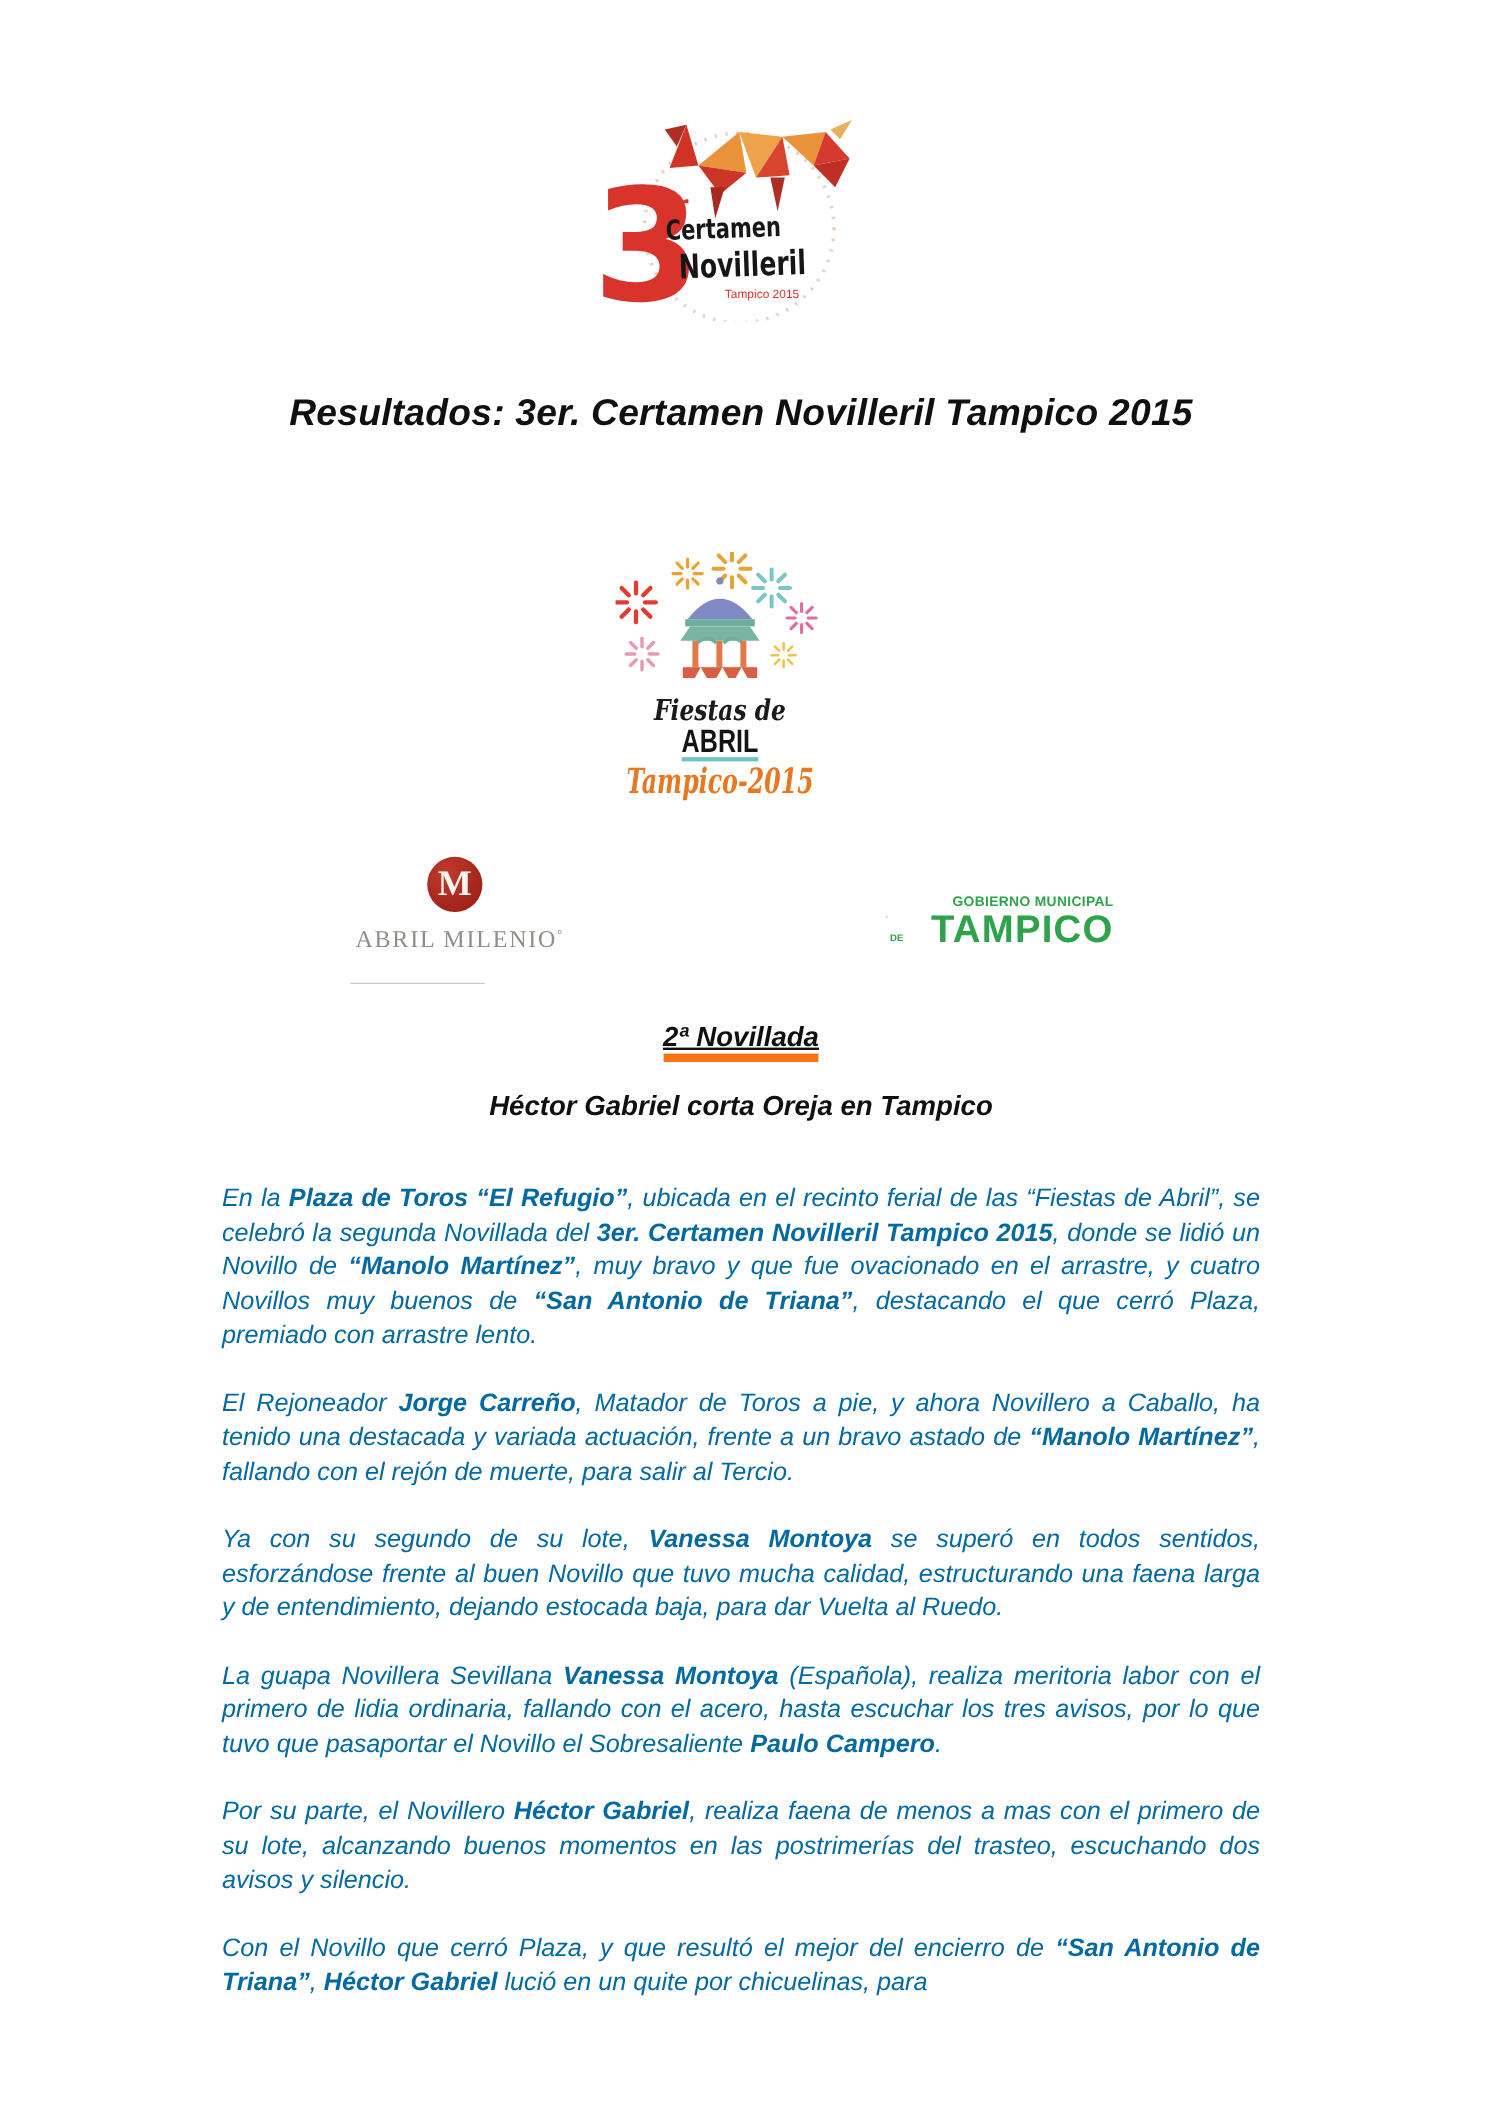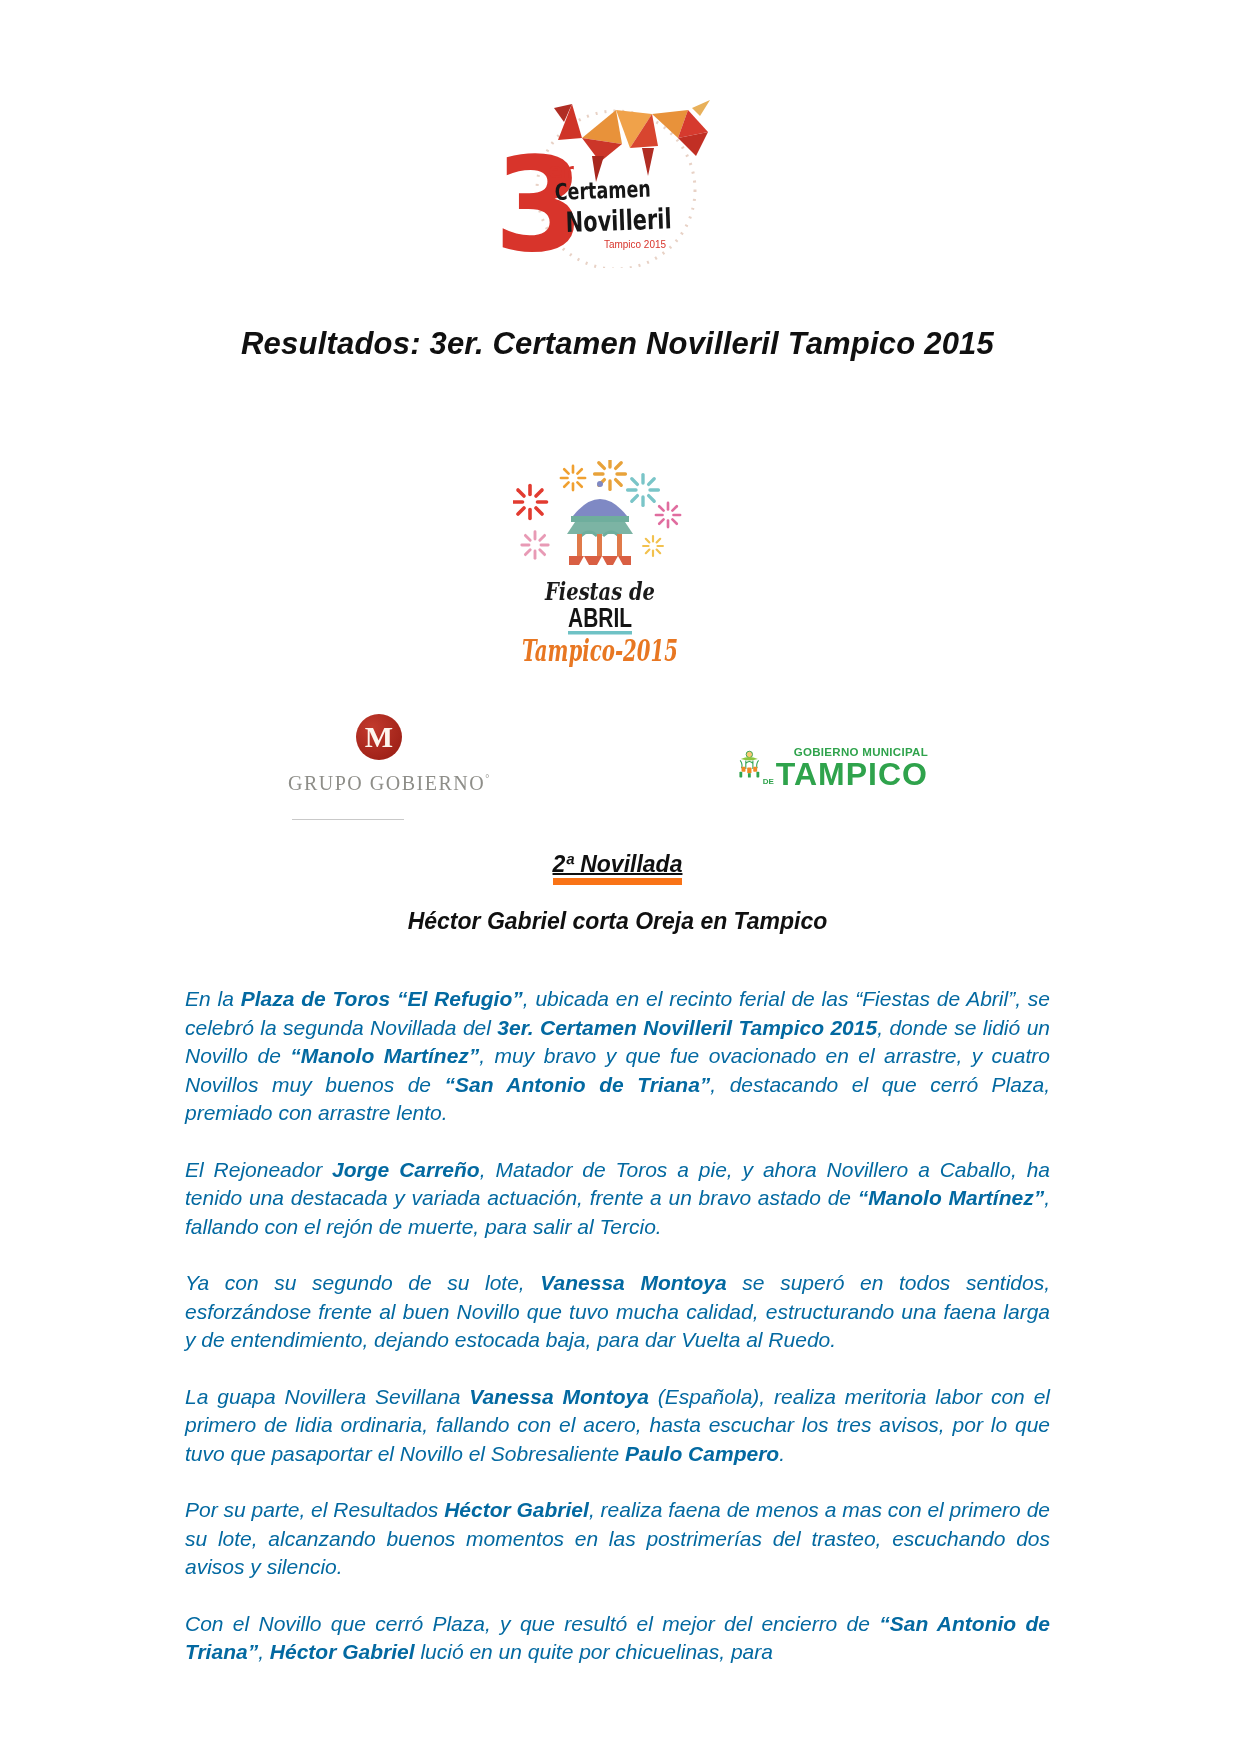--- a/index.html
+++ b/index.html
@@ -48,21 +48,21 @@
   }
   .milenio-word {
     margin-top:12px; text-align:center; font-family:"Liberation Serif", serif;
     font-size:20px; letter-spacing:1.5px; color:#8e8e89; white-space:nowrap;
   }
   .milenio-word sup { font-size:10px; }
   .milenio-line { width:112px; height:1px; background:#c9c9c9; margin:24px 0 0 4px; }
   .gob-logo { position:absolute; left:738px; top:724px; width:190px; height:82px; display:flex; }
   .gob-text { margin-left:2px; padding-top:22px;text-align:right; }
   .gob-line1 { font-size:11.5px; font-weight:bold; color:#2fa34c; letter-spacing:0.3px; white-space:nowrap; }
-  .gob-row { display:flex; align-items:flex-end; }
+  .gob-row { display:flex; align-items:flex-end;gap:21px; }
   .gob-de { font-size:8px; font-weight:bold; color:#2fa34c; margin:0 2px 4px 0; }
   .gob-name { font-size:32px; font-weight:bold; color:#2fa34c; letter-spacing:1px; line-height:1; }
 </style>
 </head>
 <body>
 
 <div class="page">
 
   <div class="certamen-logo">
     <svg width="250" height="170" viewBox="0 0 250 170">
@@ -133,21 +133,21 @@
       <rect x="55" y="171" width="64" height="3.5" fill="#6fc2c5"></rect>
       <text x="87" y="201" text-anchor="middle" font-family="'DejaVu Serif',serif" font-style="italic" font-weight="bold" font-size="29" fill="#e87722" textLength="156" lengthAdjust="spacingAndGlyphs">Tampico-2015</text>
     </svg>
   </div>
 
   <div class="milenio-logo">
     <div class="milenio-circle">
       <span>M</span>
     </div>
     <div class="milenio-word">
-      <span>GRUPO GOBIERNO</span><sup>°</sup>
+      <span>ABRIL MILENIO</span><sup>°</sup>
     </div>
     <div class="milenio-line"></div>
   </div>
 
   <div class="gob-logo">
     <svg width="64" height="80" viewBox="0 0 64 80">
       <circle cx="32" cy="13" r="9" fill="#f7c873" stroke="#2fa34c" stroke-width="2.5"></circle>
       <path d="M8,26 Q32,14 56,26 Q32,34 8,26 Z" fill="#8dc63f"></path>
       <path d="M6,30 Q14,40 10,52 M58,30 Q50,40 54,52" stroke="#2fa34c" stroke-width="3" fill="none"></path>
       <path d="M22,30 L22,54 M42,30 L42,54 M22,38 Q32,28 42,38" stroke="#2fa34c" stroke-width="3" fill="none"></path>
@@ -170,17 +170,17 @@
   <div class="heading-section">
     <span class="u">2ª Novillada</span>
   </div>
   <div class="heading-sub">Héctor Gabriel corta Oreja en Tampico</div>
 
   <div class="body-text">
     <p><span>En la </span><b>Plaza de Toros “El Refugio”</b><span>, ubicada en el recinto ferial de las “Fiestas de Abril”, se celebró la segunda Novillada del </span><b>3er. Certamen Novilleril Tampico 2015</b><span>, donde se lidió un Novillo de </span><b>“Manolo Martínez”</b><span>, muy bravo y que fue ovacionado en el arrastre, y cuatro Novillos muy buenos de </span><b>“San Antonio de Triana”</b><span>, destacando el que cerró Plaza, premiado con arrastre lento.</span></p>
     <p><span>El Rejoneador </span><b>Jorge Carreño</b><span>, Matador de Toros a pie, y ahora Novillero a Caballo, ha tenido una destacada y variada actuación, frente a un bravo astado de </span><b>“Manolo Martínez”</b><span>, fallando con el rejón de muerte, para salir al Tercio.</span></p>
     <p><span>Ya con su segundo de su lote, </span><b>Vanessa Montoya</b><span> se superó en todos sentidos, esforzándose frente al buen Novillo que tuvo mucha calidad, estructurando una faena larga y de entendimiento, dejando estocada baja, para dar Vuelta al Ruedo.</span></p>
     <p><span>La guapa Novillera Sevillana </span><b>Vanessa Montoya</b><span> (Española), realiza meritoria labor con el primero de lidia ordinaria, fallando con el acero, hasta escuchar los tres avisos, por lo que tuvo que pasaportar el Novillo el Sobresaliente </span><b>Paulo Campero</b><span>.</span></p>
-    <p><span>Por su parte, el Resultados </span><b>Héctor Gabriel</b><span>, realiza faena de menos a mas con el primero de su lote, alcanzando buenos momentos en las postrimerías del trasteo, escuchando dos avisos y silencio.</span></p>
+    <p><span>Por su parte, el Novillero </span><b>Héctor Gabriel</b><span>, realiza faena de menos a mas con el primero de su lote, alcanzando buenos momentos en las postrimerías del trasteo, escuchando dos avisos y silencio.</span></p>
     <p><span>Con el Novillo que cerró Plaza, y que resultó el mejor del encierro de </span><b>“San Antonio de Triana”</b><span>, </span><b>Héctor Gabriel</b><span> lució en un quite por chicuelinas, para</span></p>
   </div>
 
 </div>
 
 </body></html>

